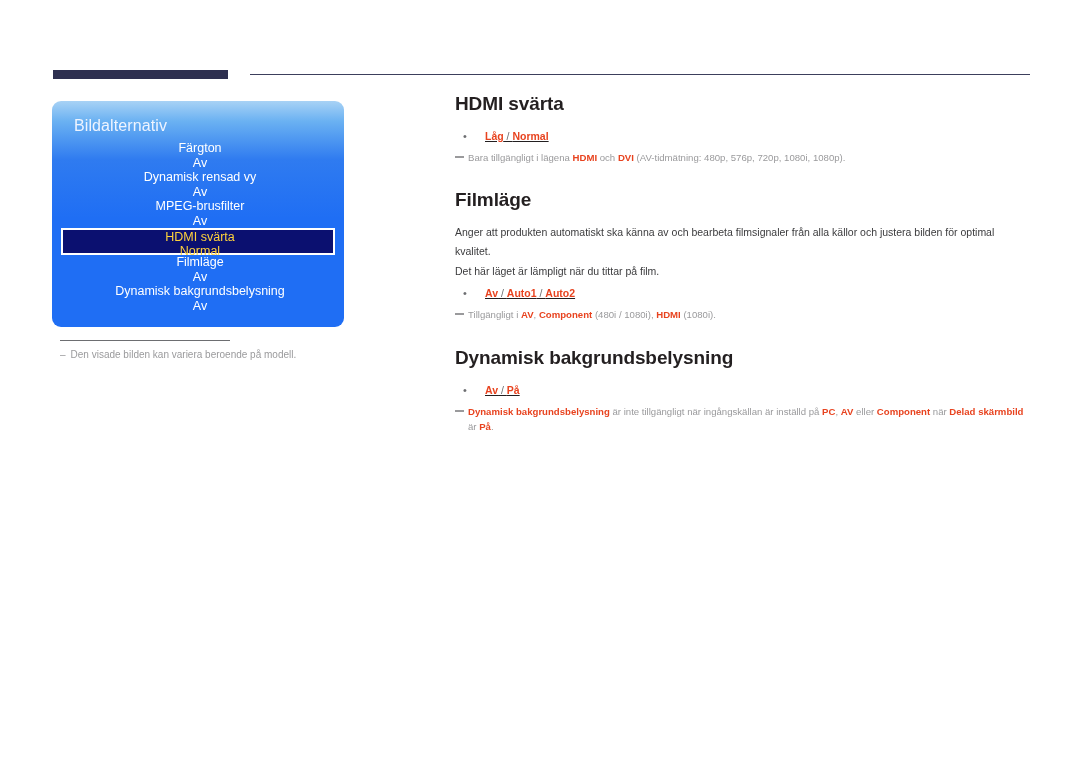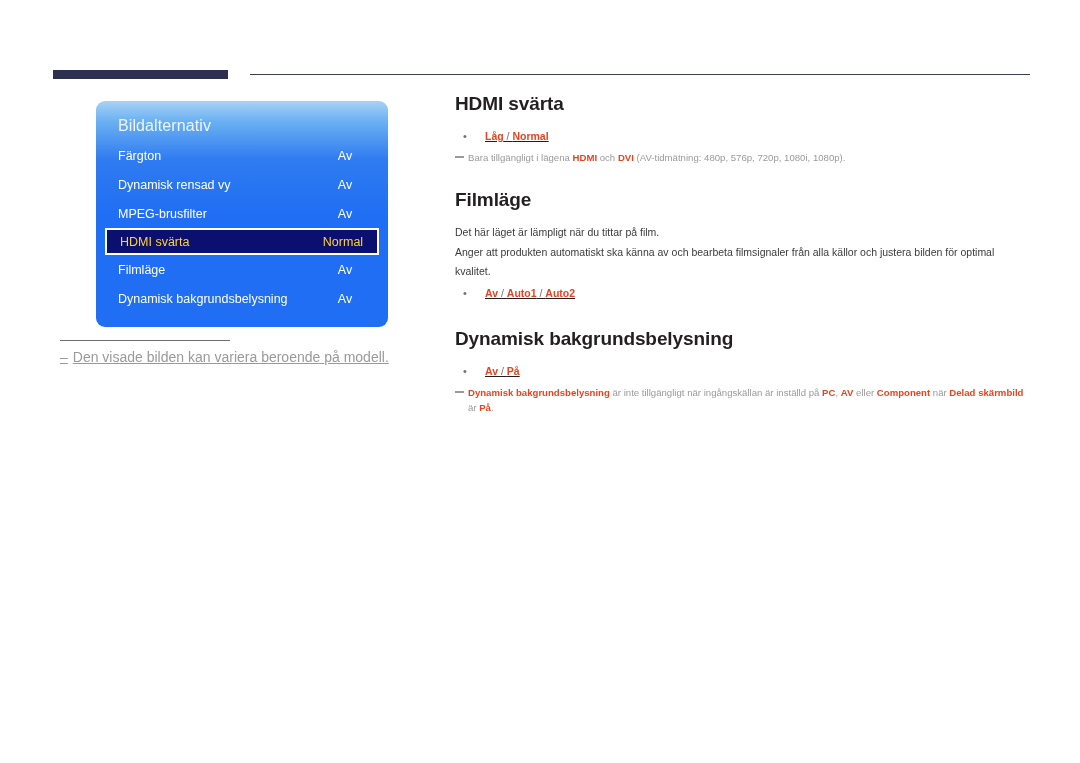--- a/index.html
+++ b/index.html
@@ -54,36 +54,36 @@
     border-radius: 9px;
     background: linear-gradient(to bottom,
         #a8d2f5 0%,
         #6ab1f2 9%,
         #2f7bf0 26%,
         #1f6ef4 52%,
         #1f6ef4 100%);
     padding: 0 0 14px 0;
     box-sizing: border-box;
     overflow: hidden;
-    margin-left: 44px;
   }
   .osd-title {
     color: #eef4ff;
     font-size: 16px;
     padding: 16px 0 6px 22px;
     letter-spacing: .1px;
   }
   .osd-row {
     height: 29px;
     display: flex;
     align-items: center;
     color: #ffffff;
     font-size: 12.5px;
     padding: 0 18px 0 22px;
     box-sizing: border-box;
+    flex-direction: column;
   }
   .osd-row .label { flex: 1 1 auto; white-space: nowrap; }
   .osd-row .value { flex: 0 0 auto; width: 50px; text-align: center; }
 
   .osd-row.selected {
     background: #0b1070;
     border: 2px solid #ffffff;
     color: #ffd23b;
     margin: 0 9px;
     padding: 0 9px 0 13px;
@@ -97,25 +97,24 @@
     margin-top: 13px;
     width: 292px;
   }
   .note-rule {
     width: 170px;
     height: 1px;
     background: #6d6e71;
     margin: 0 0 8px 8px;
   }
   .img-note-text {
-    font-size: 14px;
+    font-size: 10px;
     color: #9a9a9c;
     padding-left: 8px;
     white-space: nowrap;
-    text-decoration: underline;
   }
   .img-note-text .dash { margin-right: 5px; }
 
   
   #right-col {
     position: absolute;
     left: 455px;
     top: 93px;
     width: 570px;
   }
@@ -229,25 +228,29 @@
         <span class="dot">•</span>
         <span class="btext"><span class="hl">Låg</span><span class="sep"> / </span><span class="hl">Normal</span></span>
       </div>
       <div class="note">
         <span class="nmark"></span>
         <span class="ntext"><span class="dim">Bara tillgängligt i lägena </span><span class="hl">HDMI</span><span class="dim"> och </span><span class="hl">DVI</span><span class="dim"> (AV-tidmätning: 480p, 576p, 720p, 1080i, 1080p).</span></span>
       </div>
     </div>
     <div class="sec second">
       <h2 class="sec-title">Filmläge</h2>
+      <p class="para">Anger att produkten automatiskt ska känna av och bearbeta filmsignaler från alla källor och justera bilden för optimal kvalitet.</p>
       <p class="para">Det här läget är lämpligt när du tittar på film.</p>
-      <p class="para">Anger att produkten automatiskt ska känna av och bearbeta filmsignaler från alla källor och justera bilden för optimal kvalitet.</p>
       <div class="bullet">
         <span class="dot">•</span>
         <span class="btext"><span class="hl">Av</span><span class="sep"> / </span><span class="hl">Auto1</span><span class="sep"> / </span><span class="hl">Auto2</span></span>
+      </div>
+      <div class="note">
+        <span class="nmark"></span>
+        <span class="ntext"><span class="dim">Tillgängligt i </span><span class="hl">AV</span><span class="dim">, </span><span class="hl">Component</span><span class="dim"> (480i / 1080i), </span><span class="hl">HDMI</span><span class="dim"> (1080i).</span></span>
       </div>
     </div>
     <div class="sec third">
       <h2 class="sec-title">Dynamisk bakgrundsbelysning</h2>
       <div class="bullet">
         <span class="dot">•</span>
         <span class="btext"><span class="hl">Av</span><span class="sep"> / </span><span class="hl">På</span></span>
       </div>
       <div class="note">
         <span class="nmark"></span>

